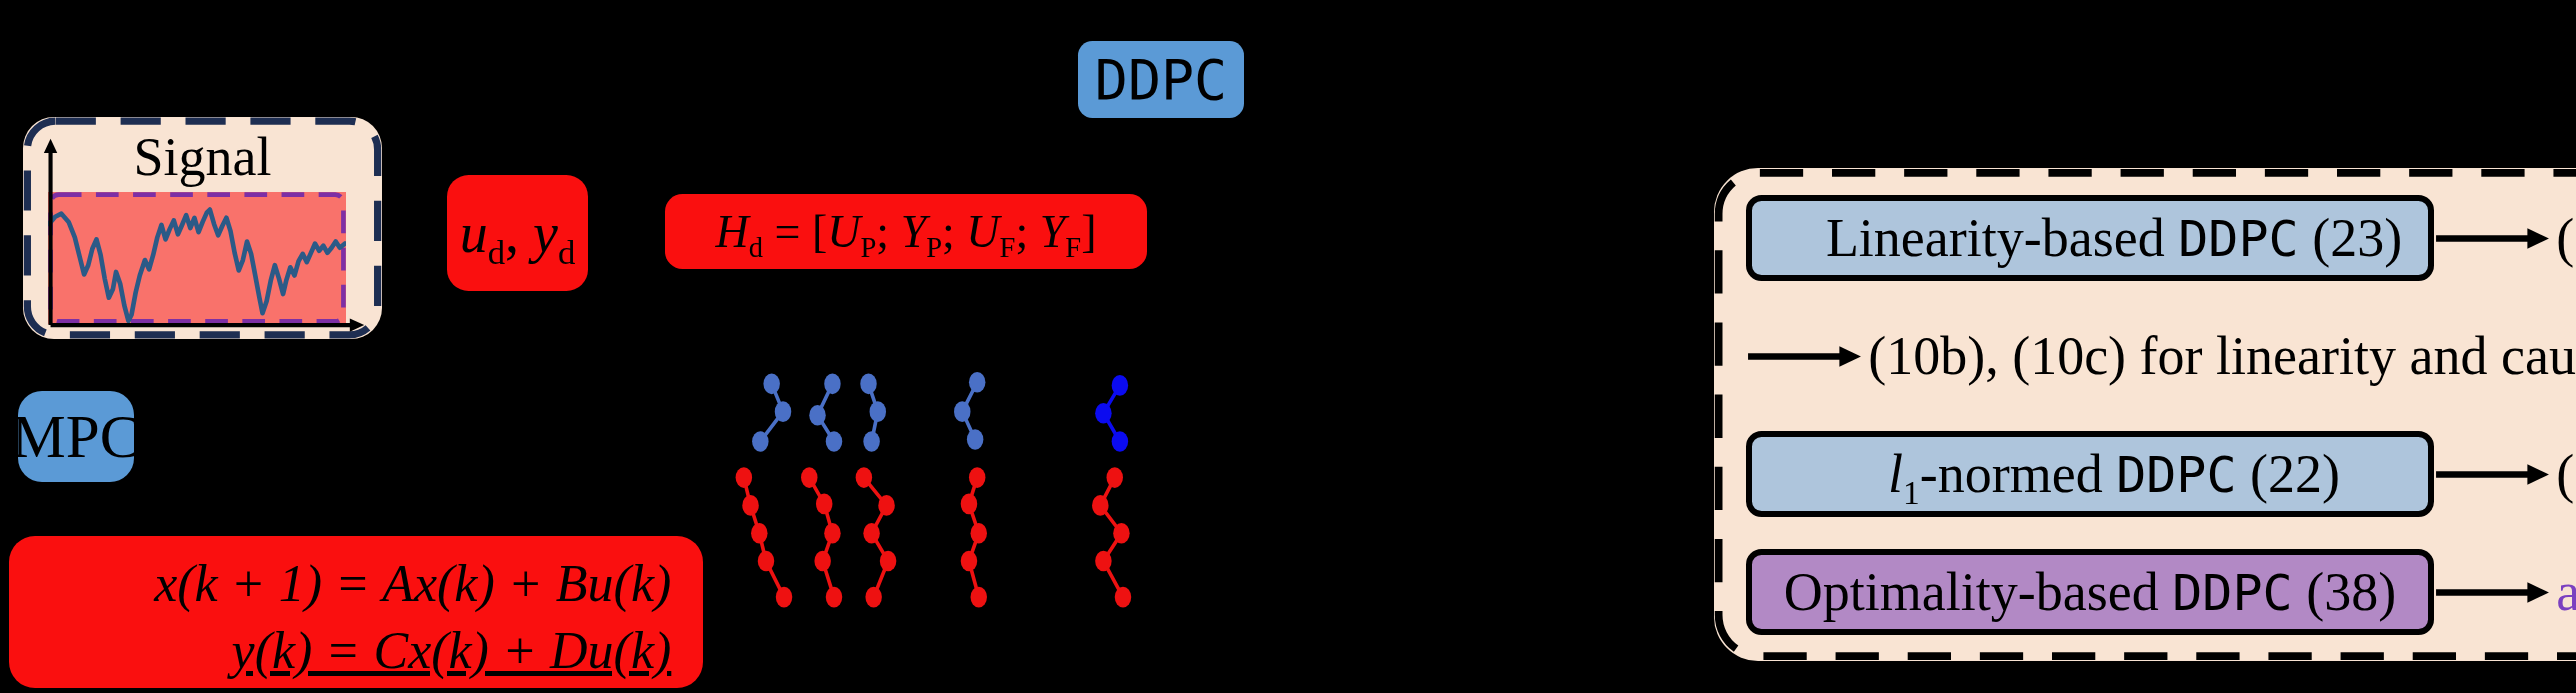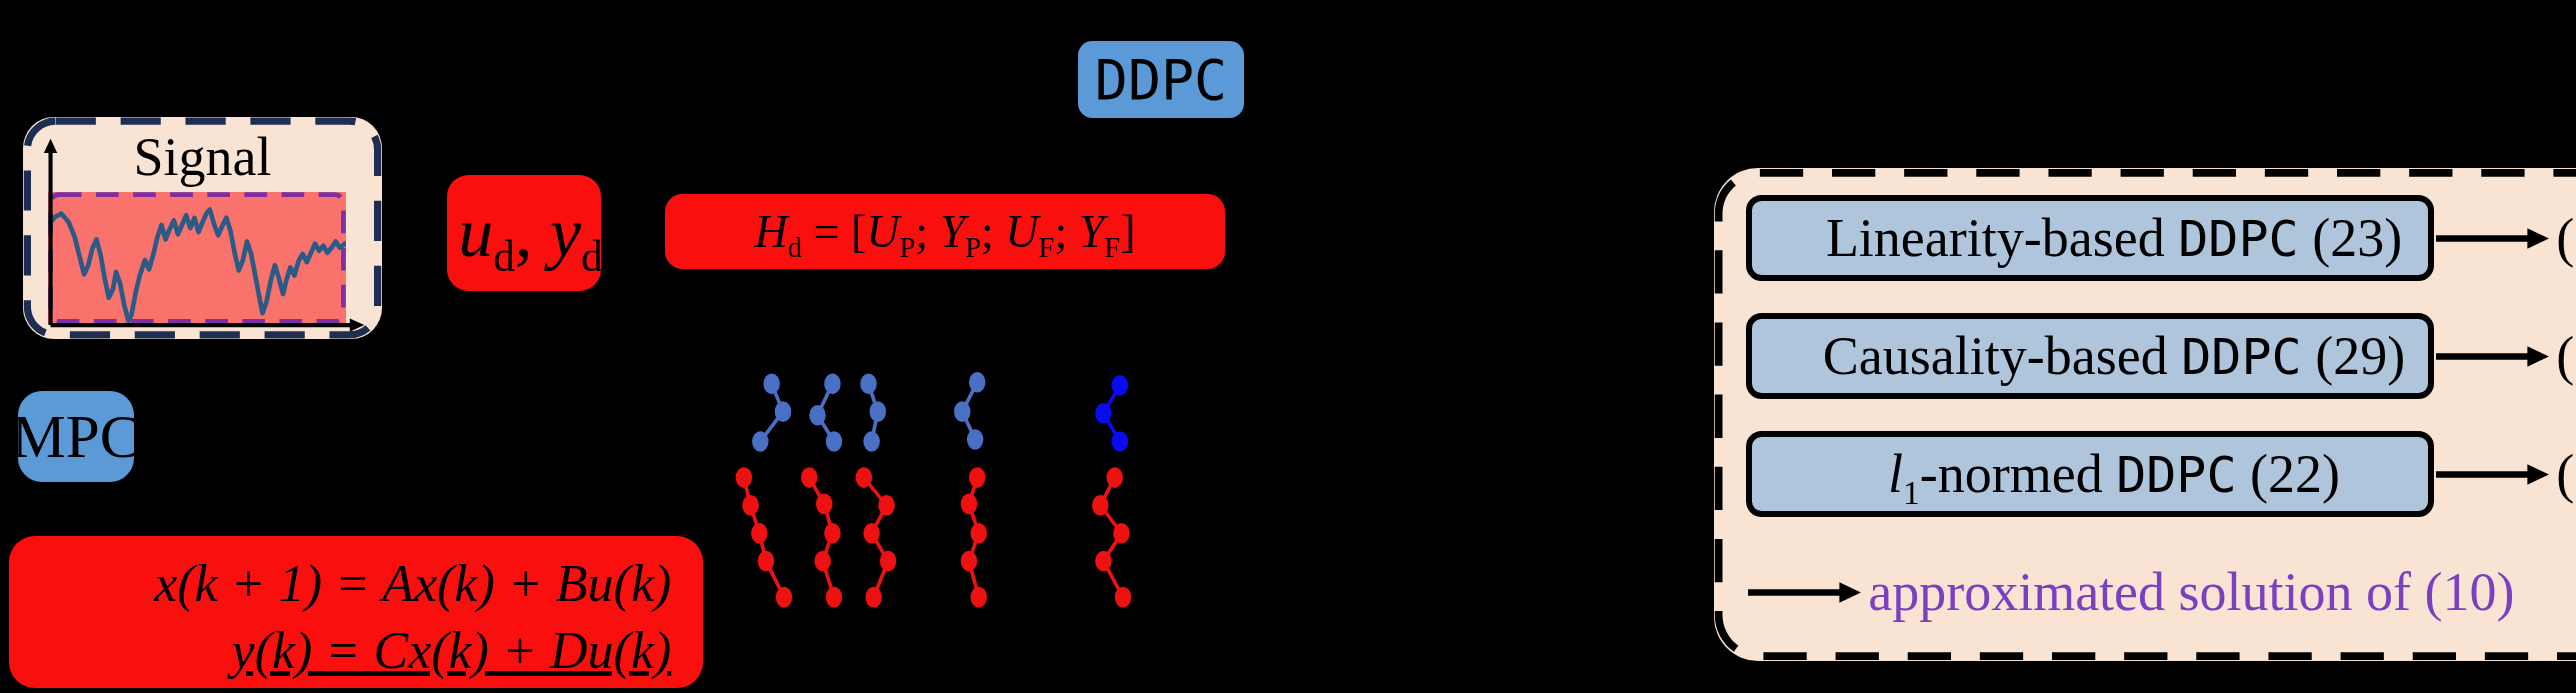--- a/index.html
+++ b/index.html
@@ -15,22 +15,22 @@
   .axes{left:0;top:0;width:359px;height:222px;}
 
   
   .badge{display:flex;align-items:center;justify-content:center;}
   .mpc-badge{left:18px;top:391px;width:116px;height:91px;background:var(--badge-blue);border-radius:24px;font-size:61px;}
   .ddpc-badge{left:1078px;top:41px;width:166px;height:77px;background:var(--badge-blue);border-radius:14.4px;
               font-family:"DejaVu Sans Mono","Liberation Mono",monospace;font-size:55px;}
 
   
   .red-box{background:var(--bright-red);display:flex;align-items:center;justify-content:center;white-space:nowrap;}
-  .io-box{left:447px;top:175px;width:141px;height:116px;border-radius:21.6px;font-size:70px;padding-left:13px;}
-  .hankel-box{left:665px;top:194px;width:560px;height:75px;border-radius:17.5px;font-size:46px;}
+  .io-box{left:447px;top:175px;width:141px;height:116px;border-radius:21.6px;font-size:56px;}
+  .hankel-box{left:665px;top:194px;width:482px;height:75px;border-radius:17.5px;font-size:46px;}
   .eq-box{left:9.3px;top:536px;width:694px;height:152px;border-radius:26px;background:var(--bright-red);
           text-align:right;padding:12px;box-sizing:border-box;}
   .eq-line{position:absolute;right:32px;white-space:nowrap;font-style:italic;font-size:52px;line-height:52px;}
   .eq-line.l1{top:21.6px;} .eq-line.l2{top:89px;text-decoration:underline;}
   .seg-i{font-style:italic;}
   .seg-r{font-style:normal;}
   sub.seg-sub,.ls{font-style:normal;font-size:62%;line-height:0;}
 
   
   .tax-panel{left:1714px;top:168px;width:1834px;height:493px;background:var(--peach);border-radius:44px;}
@@ -153,42 +153,42 @@
         <span class="pill-label"><i class="lp"></i><sub class="ls"></sub><span class="lm">Linearity-based </span><span class="lc">DDPC</span><span class="lpost"> (23)</span></span>
       </div>
       <svg class="row-arrow" viewBox="0 0 228 64">
         <line x1="4" y1="32" x2="186" y2="32" stroke="#000" stroke-width="13"></line>
         <path d="M182,12 L224,32 L182,52 Z" fill="#000"></path>
       </svg>
       <span class="annotation">(10b) for linearity</span>
     </div>
 
     <div class="tax-row" style="top: 145px;">
-      <div class="pill blue">
-        <span class="pill-label"><i class="lp"></i><sub class="ls"></sub><span class="lm">Causality-based </span><span class="lc">DDPC</span><span class="lpost"> (29)</span></span>
-      </div>
       <svg class="row-arrow" viewBox="0 0 228 64">
         <line x1="4" y1="32" x2="186" y2="32" stroke="#000" stroke-width="13"></line>
         <path d="M182,12 L224,32 L182,52 Z" fill="#000"></path>
       </svg>
       <span class="annotation">(10b), (10c) for linearity and causality</span>
     </div>
 
     <div class="tax-row" style="top: 263px;">
       <div class="pill blue">
         <span class="pill-label"><i class="lp">l</i><sub class="ls">1</sub><span class="lm">-normed </span><span class="lc">DDPC</span><span class="lpost"> (22)</span></span>
       </div>
       <svg class="row-arrow" viewBox="0 0 228 64">
         <line x1="4" y1="32" x2="186" y2="32" stroke="#000" stroke-width="13"></line>
         <path d="M182,12 L224,32 L182,52 Z" fill="#000"></path>
       </svg>
       <span class="annotation">(10a) for low-rank approximation</span>
     </div>
 
     <div class="tax-row" style="top: 381px;">
+      <div class="pill purple">
+        <span class="pill-label"><i class="lp"></i><sub class="ls"></sub><span class="lm">Optimality-based </span><span class="lc">DDPC</span><span class="lpost"> (38)</span></span>
+      </div>
       <svg class="row-arrow" viewBox="0 0 228 64">
         <line x1="4" y1="32" x2="186" y2="32" stroke="#000" stroke-width="13"></line>
         <path d="M182,12 L224,32 L182,52 Z" fill="#000"></path>
       </svg>
       <span class="annotation purple">approximated solution of (10)</span>
     </div>
   </div>
   </div>
 
 </div>

